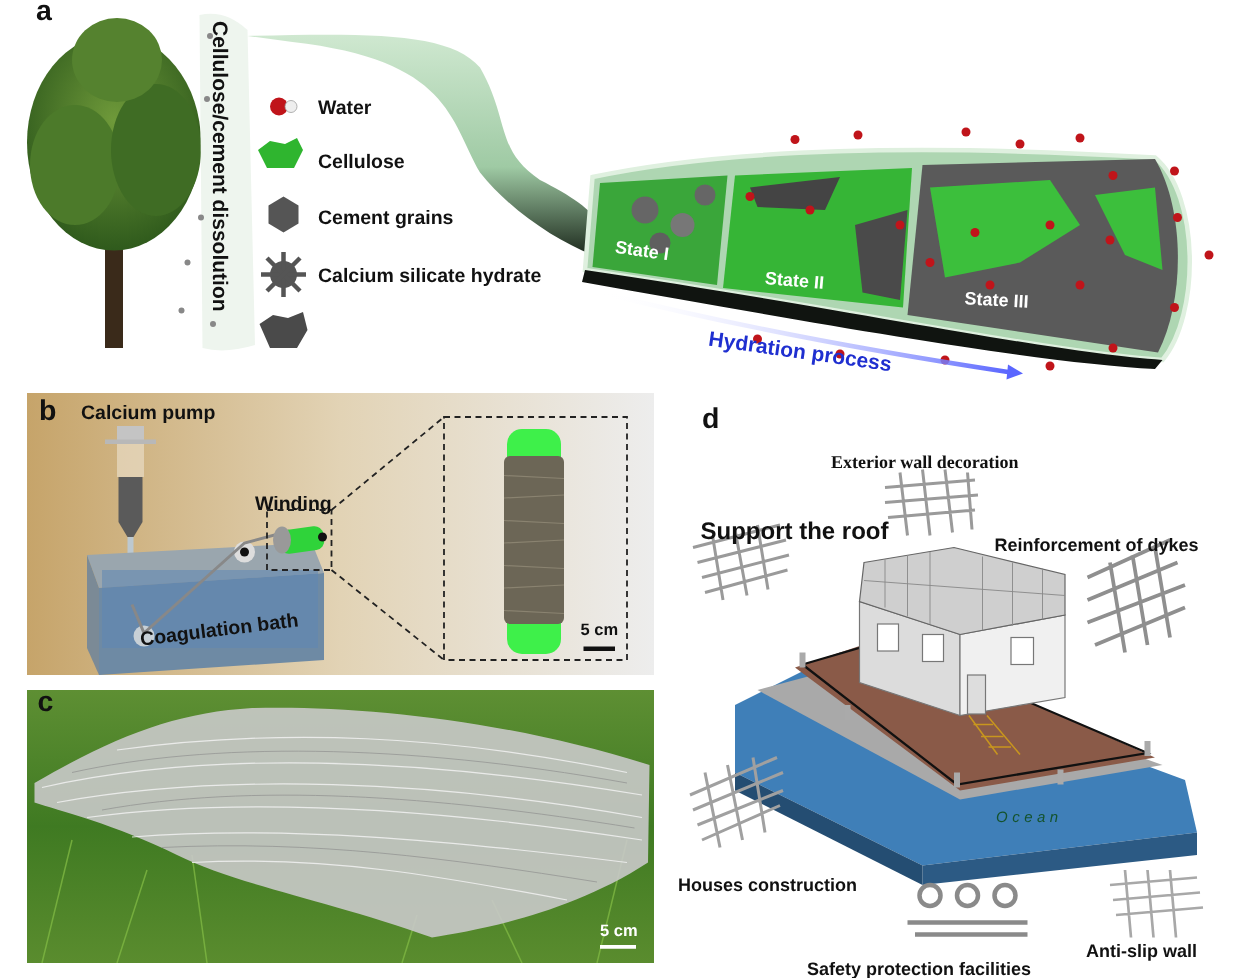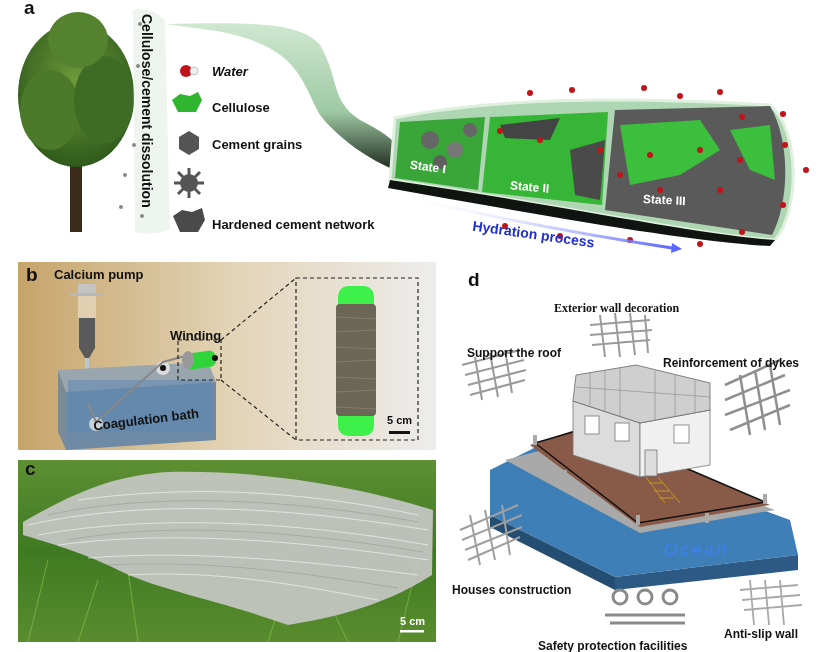--- a/index.html
+++ b/index.html
@@ -129,24 +129,24 @@
           <line x1="200" y1="172" x2="178" y2="194"></line>
       </g>
     </g>
     <g>
       <path d="M173 216 L182 210 L192 212 L202 208 L205 220 L198 232 L180 232 Z" fill="#4a4a4a"></path>
     </g>
   </svg>
 
   <div class="abs lbl" style="left:141px;top:14px;font-size:14px;transform-origin:0 0;transform:translate(14px,0) rotate(90deg);">Cellulose/cement dissolution</div>
 
-  <div class="abs lbl" style="left:212px;top:64px;font-style:italic;">Water</div>
+  <div class="abs lbl" style="left:212px;top:64px;">Water</div>
   <div class="abs lbl" style="left:212px;top:100px;">Cellulose</div>
   <div class="abs lbl" style="left:212px;top:137px;">Cement grains</div>
-  <div class="abs lbl" style="left:212px;top:217px;">Hardened cement network</div>
+  <div class="abs lbl" style="left:212px;top:176px;">Calcium silicate hydrate</div>
 
   <div class="abs lbl" style="left:410px;top:160px;color:#fff;font-size:12px;transform:rotate(8deg);">State I</div>
   <div class="abs lbl" style="left:510px;top:180px;color:#fff;font-size:12px;transform:rotate(5deg);">State II</div>
   <div class="abs lbl" style="left:643px;top:193px;color:#fff;font-size:12px;transform:rotate(3deg);">State III</div>
 
   <div class="abs lbl" style="left:472px;top:226px;color:#1f2fd0;font-size:14px;transform:rotate(8deg);">Hydration process</div>
 </div>
 
 <div class="abs" style="left:18px;top:262px;width:418px;height:188px;background:linear-gradient(90deg,#c6a46a 0%,#e2d3b5 50%,#ededed 100%);">
   <div class="abs panel-letter" style="left:8px;top:2px;">b</div>
@@ -305,19 +305,19 @@
         <circle cx="205" cy="332" r="7"></circle>
         <circle cx="230" cy="332" r="7"></circle>
       <path d="M165 350 L245 350 M170 358 L245 358"></path>
     </g>
     <g stroke="#a8a8a8" stroke-width="1.8" fill="none">
       <path d="M300 325 L358 320 M302 335 L360 330 M304 345 L362 340 M310 315 L314 360 M325 315 L329 360 M340 315 L344 360"></path>
     </g>
   </svg>
 
   <div class="abs lbl" style="left:114px;top:36px;font-size:12px;font-family:Liberation Serif, serif;">Exterior wall decoration</div>
-  <div class="abs lbl" style="left:27px;top:81px;font-size:12px;">Support the roof</div>
+  <div class="abs lbl" style="left:27px;top:81px;font-size:16px;">Support the roof</div>
   <div class="abs lbl" style="left:223px;top:91px;font-size:12px;">Reinforcement of dykes</div>
   <div class="abs lbl" style="left:12px;top:318px;font-size:12px;">Houses construction</div>
   <div class="abs lbl" style="left:98px;top:362px;font-size:12px;margin-top:12px;">Safety protection facilities</div>
   <div class="abs lbl" style="left:284px;top:362px;font-size:12px;">Anti-slip wall</div>
-  <div class="abs" style="left:224px;top:275px;font-size:17px;font-style:italic;letter-spacing:3px;color:#3b82f6;">Ocean</div>
+  <div class="abs" style="left:224px;top:275px;font-size:10px;font-style:italic;letter-spacing:3px;color:#14532d;">Ocean</div>
 </div>
 
 </body></html>

